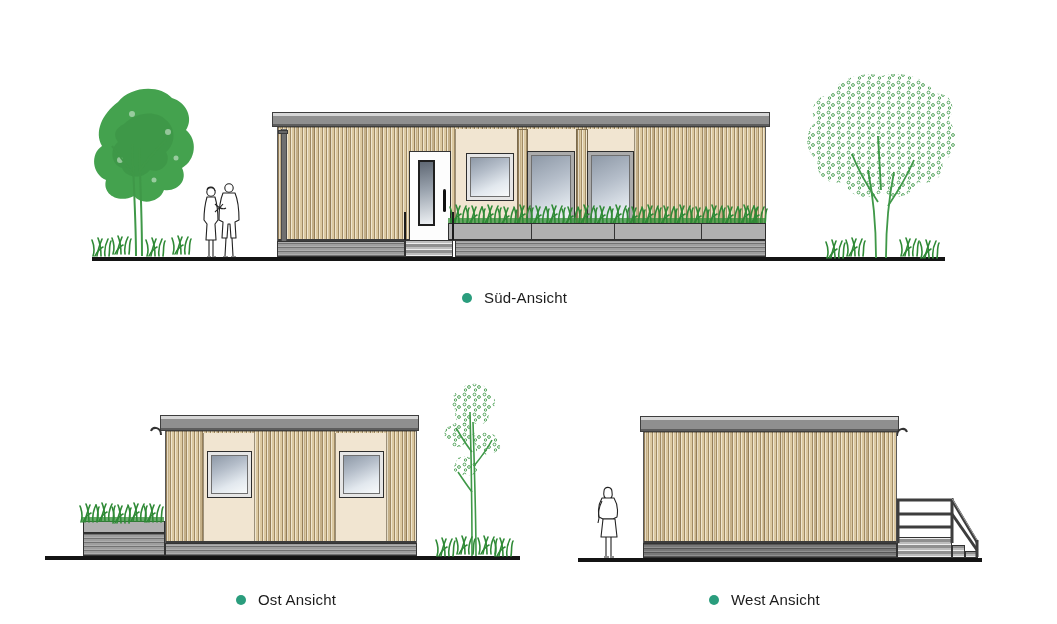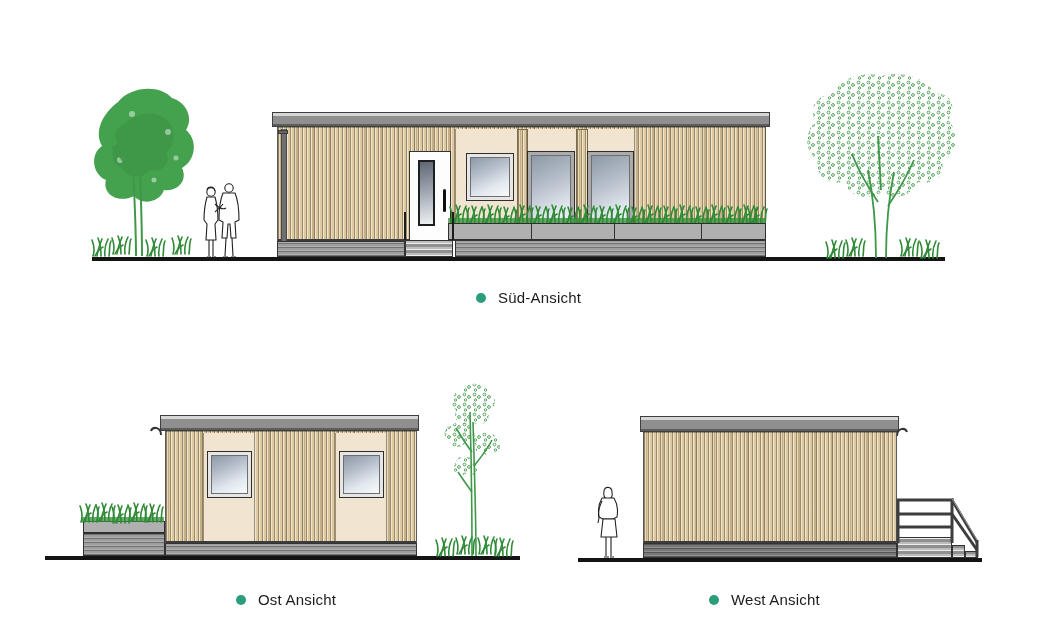--- a/index.html
+++ b/index.html
@@ -172,21 +172,21 @@
         <path d="M75,120 C74,100 73,84 72,66"></path>
       </g>
       <g>
         <use href="#tuft" x="18" y="168"></use>
           <use href="#tuft" x="38" y="166"></use>
         <use href="#tuft" x="92" y="166"></use>
           <use href="#tuft" x="112" y="168"></use>
       </g>
     </svg>
 
-    <div class="caption" style="left:476px;top:289px">
+    <div class="caption" style="left:462px;top:289px">
       <span class="dot"></span>
       <span>Süd-Ansicht</span>
     </div>
   </div>
 
   <div>
     <div class="ground" style="left:45px;top:556px;width:475px"></div>
 
     <div class="plinth stripesH" style="left:83px;top:533px;width:82px;height:23px"></div>
     <div class="pbox" style="left:83px;top:521px;width:82px;height:12px"></div>

